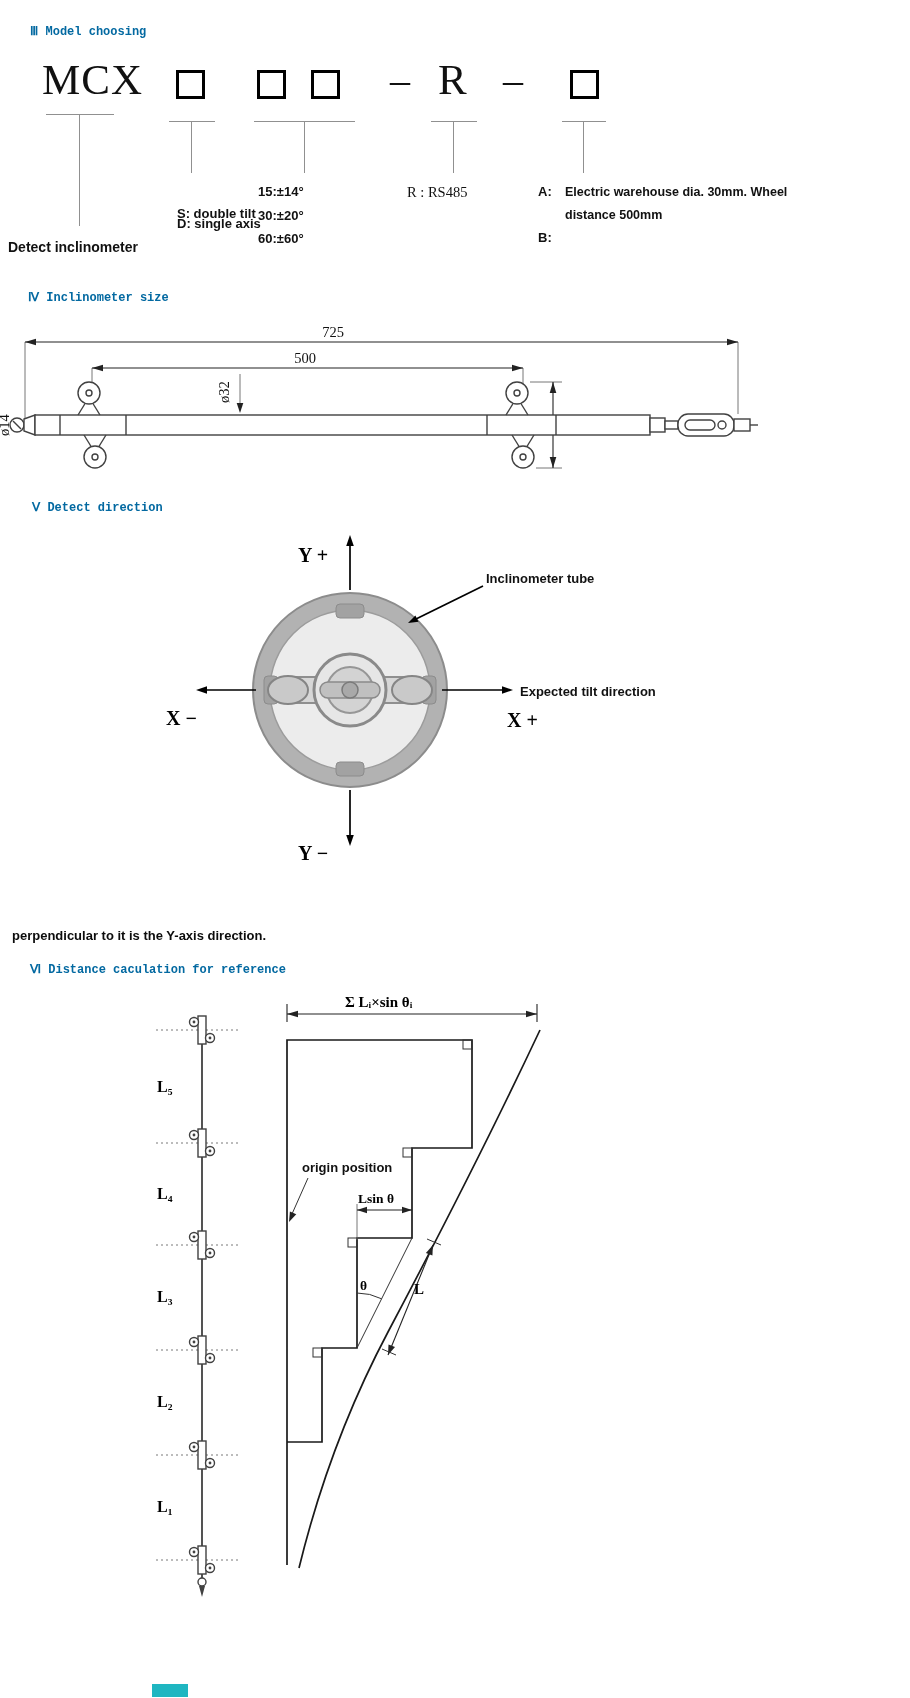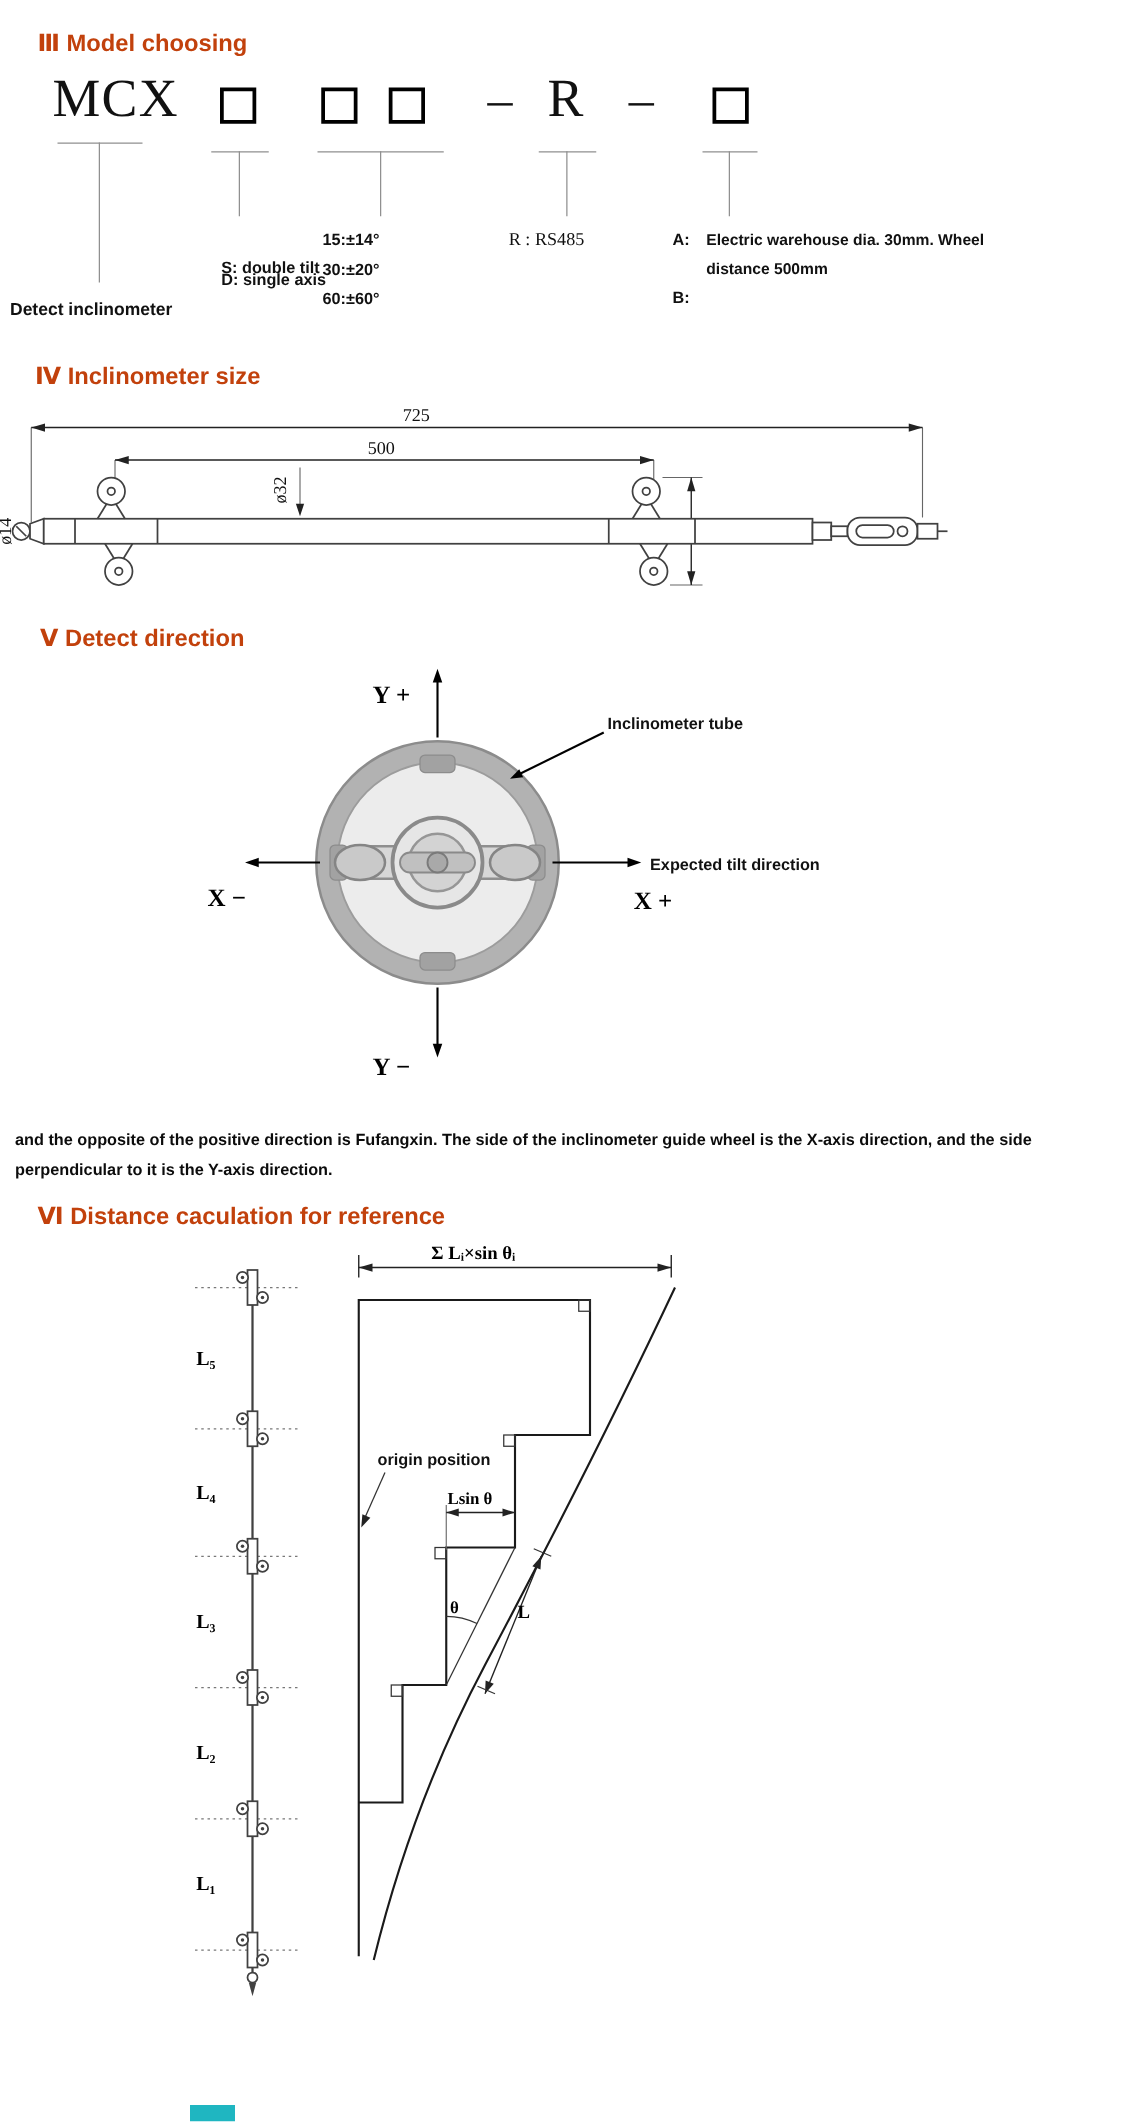--- a/index.html
+++ b/index.html
@@ -1,19 +1,19 @@
 <!DOCTYPE html>
 <html><head>
 <meta charset="utf-8">
 <style>
   html, body { margin:0; padding:0; background:#ffffff; }
   .page { position:relative; width:910px; height:1698px; background:#ffffff;
           font-family:"Liberation Sans","DejaVu Sans",sans-serif; color:#111; overflow:hidden; }
   .abs { position:absolute; }
-  .h2 { font-size:19px; font-weight:700; color:#c2410c; white-space:nowrap; }
+  .h2 { font-size:12px; font-weight:700; color:#0369a1; white-space:nowrap;font-family:Liberation Mono, monospace; }
   .serif { font-family:"Liberation Serif","DejaVu Serif",serif; }
   .code { font-size:43px; line-height:1; font-weight:400; letter-spacing:1px; }
   .dash { font-size:40px; line-height:1; font-weight:400; }
   .box { position:absolute; width:23px; height:23px; border:3px solid #000; background:#fff; }
   .cline { position:absolute; background:#909090; }
   .lbl { font-size:13px; font-weight:700; white-space:nowrap; }
   .lbl-sm { font-size:12.5px; font-weight:700; white-space:nowrap; }
   .lbl-serif { font-family:"Liberation Serif","DejaVu Serif",serif; font-size:14.5px; font-weight:400; white-space:nowrap;text-align:center; }
   .note { font-size:13px; font-weight:700; white-space:nowrap; color:#0c0c0c; }
 
@@ -189,21 +189,20 @@
       <text class="t-axis" x="507" y="203">X +</text>
     </g>
     <g>
       <line class="axis" x1="483" y1="62" x2="416" y2="95"></line>
       <polygon class="axh" points="408,99 415.4,91.4 418.5,97.7"></polygon>
       <text class="t-ann" x="486" y="59">Inclinometer tube</text>
     </g>
     <text class="t-ann" x="520" y="172">Expected tilt direction</text>
   </svg>
 
-  <div class="abs note" style="left:12px; top:904px;">and the opposite of the positive direction is Fufangxin. The side of the inclinometer guide wheel is the X-axis direction, and the side</div>
   <div class="abs note" style="left:12px; top:928px;">perpendicular to it is the Y-axis direction.</div>
 
   <div class="abs h2" style="left:30px; top:962px;">Ⅵ Distance caculation for reference</div>
 
   <svg class="abs" style="left:0; top:992px;" width="620" height="625" viewBox="0 0 620 625">
     <g>
       <line class="dim" x1="287" y1="12" x2="287" y2="30"></line>
       <line class="dim" x1="537" y1="12" x2="537" y2="30"></line>
       <line class="dim" x1="287" y1="22" x2="537" y2="22"></line>
       <polygon class="ah" points="287,22 298,18.7 298,25.3"></polygon>

